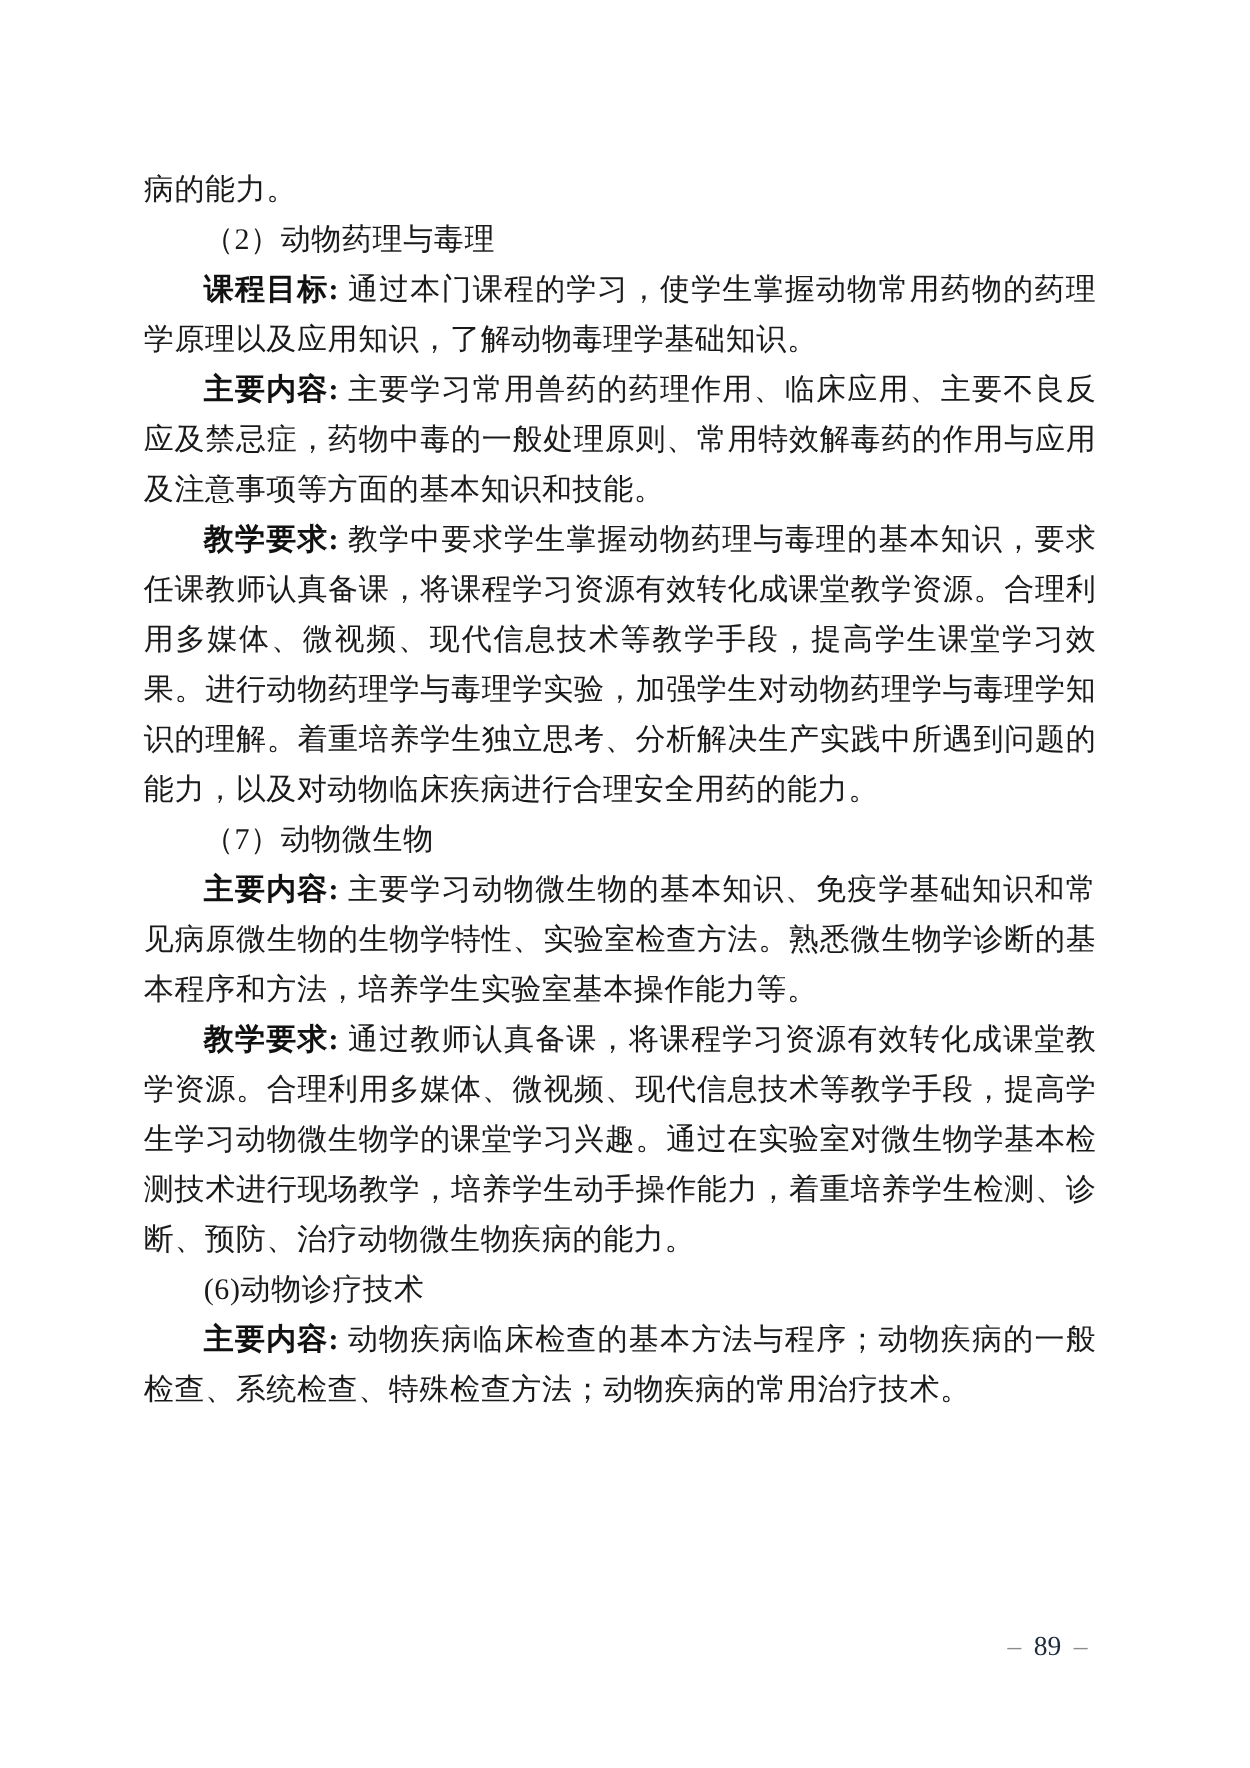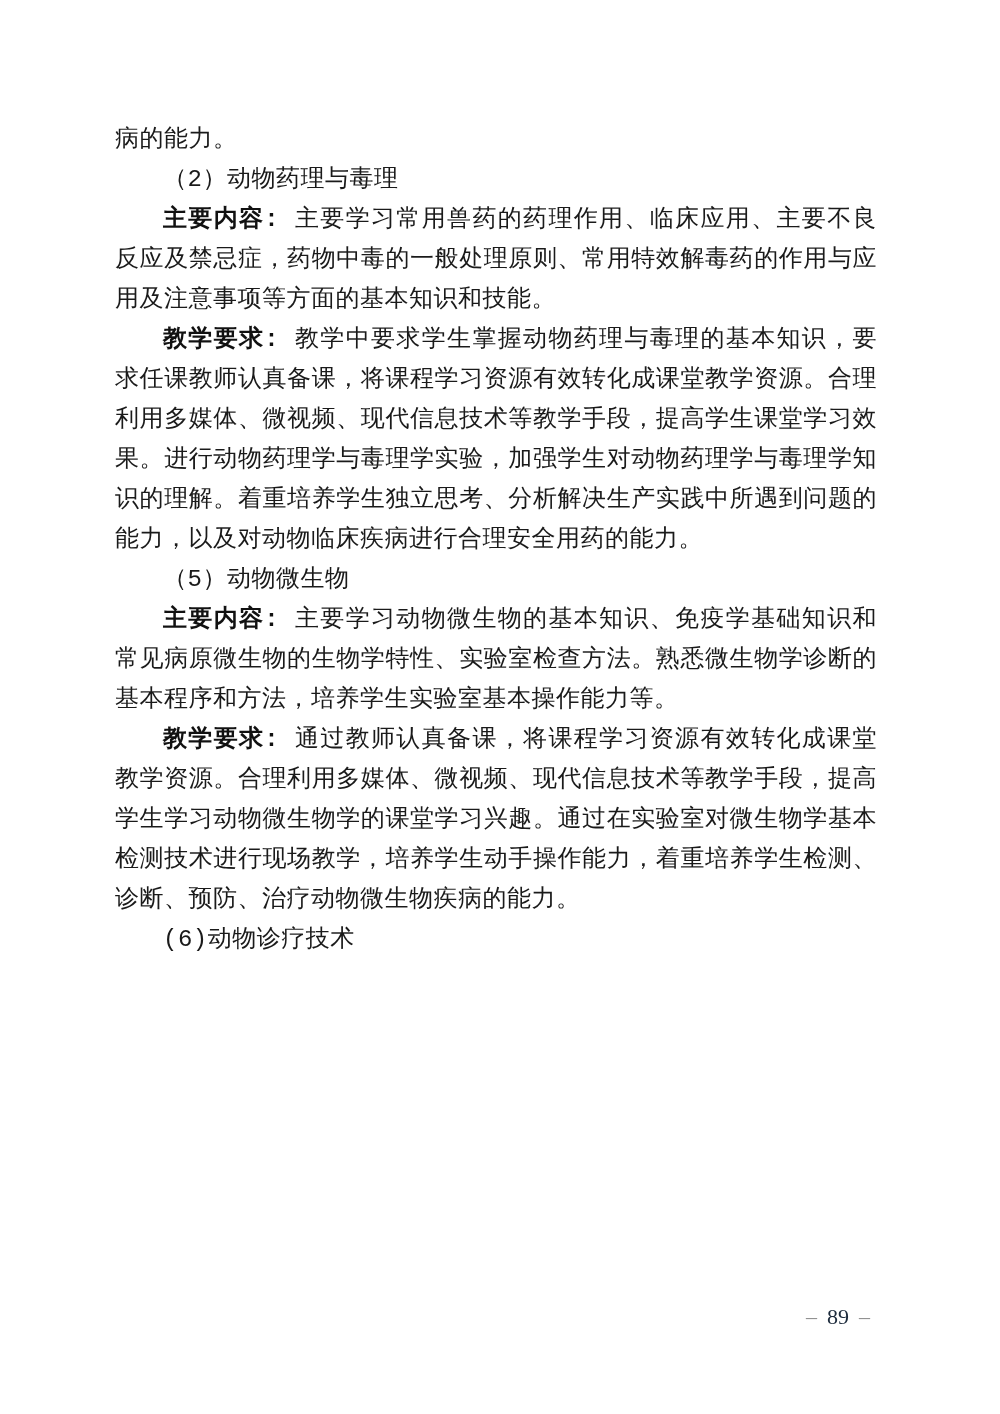--- a/index.html
+++ b/index.html
@@ -12,28 +12,27 @@
     width: 1000px;
     height: 1414px;
     background: #ffffff;
     overflow: hidden;
     font-family: "Liberation Serif", "DejaVu Serif", serif;
     color: #1a1a1a;
   }
   .doc-body {
     position: absolute;
     left: 115px;
-    top: 120px;
+    top: 132px;
     width: 762px;
     font-size: 24px;
     line-height: 40px;
     text-align: justify;
     text-justify: inter-character;
     letter-spacing: 0.5px;
-    font-family: Liberation Mono, monospace;
   }
   .para {
     margin: 0;
     padding: 0;
   }
   .para.indent {
     text-indent: 2em;
   }
   .plabel {
     font-weight: bold;
@@ -57,25 +56,27 @@
   }
 </style>
 </head>
 <body>
 
 <div class="page">
 
   <main class="doc-body" id="doc-body">
       <p class="para">病的能力。</p>
       <p class="para indent">（2）动物药理与毒理</p>
+      <p class="para indent"><b class="plabel">课程目标:</b> 通过本门课程的学习，使学生掌握动物常用药物的药理学原理以及应用知识，了解动物毒理学基础知识。</p>
       <p class="para indent"><b class="plabel">主要内容:</b> 主要学习常用兽药的药理作用、临床应用、主要不良反应及禁忌症，药物中毒的一般处理原则、常用特效解毒药的作用与应用及注意事项等方面的基本知识和技能。</p>
       <p class="para indent"><b class="plabel">教学要求:</b> 教学中要求学生掌握动物药理与毒理的基本知识，要求任课教师认真备课，将课程学习资源有效转化成课堂教学资源。合理利用多媒体、微视频、现代信息技术等教学手段，提高学生课堂学习效果。进行动物药理学与毒理学实验，加强学生对动物药理学与毒理学知识的理解。着重培养学生独立思考、分析解决生产实践中所遇到问题的能力，以及对动物临床疾病进行合理安全用药的能力。</p>
-      <p class="para indent">（5）动物微生物</p>
+      <p class="para indent">（7）动物微生物</p>
       <p class="para indent"><b class="plabel">主要内容:</b> 主要学习动物微生物的基本知识、免疫学基础知识和常见病原微生物的生物学特性、实验室检查方法。熟悉微生物学诊断的基本程序和方法，培养学生实验室基本操作能力等。</p>
       <p class="para indent"><b class="plabel">教学要求:</b> 通过教师认真备课，将课程学习资源有效转化成课堂教学资源。合理利用多媒体、微视频、现代信息技术等教学手段，提高学生学习动物微生物学的课堂学习兴趣。通过在实验室对微生物学基本检测技术进行现场教学，培养学生动手操作能力，着重培养学生检测、诊断、预防、治疗动物微生物疾病的能力。</p>
       <p class="para indent">(6)动物诊疗技术</p>
+      <p class="para indent"><b class="plabel">主要内容:</b> 动物疾病临床检查的基本方法与程序；动物疾病的一般检查、系统检查、特殊检查方法；动物疾病的常用治疗技术。</p>
     </main>
 
   <footer class="page-footer">
     <span class="dash">–</span><span class="num">89</span><span class="dash">–</span>
   </footer>
 
 </div>
 
 </body></html>

